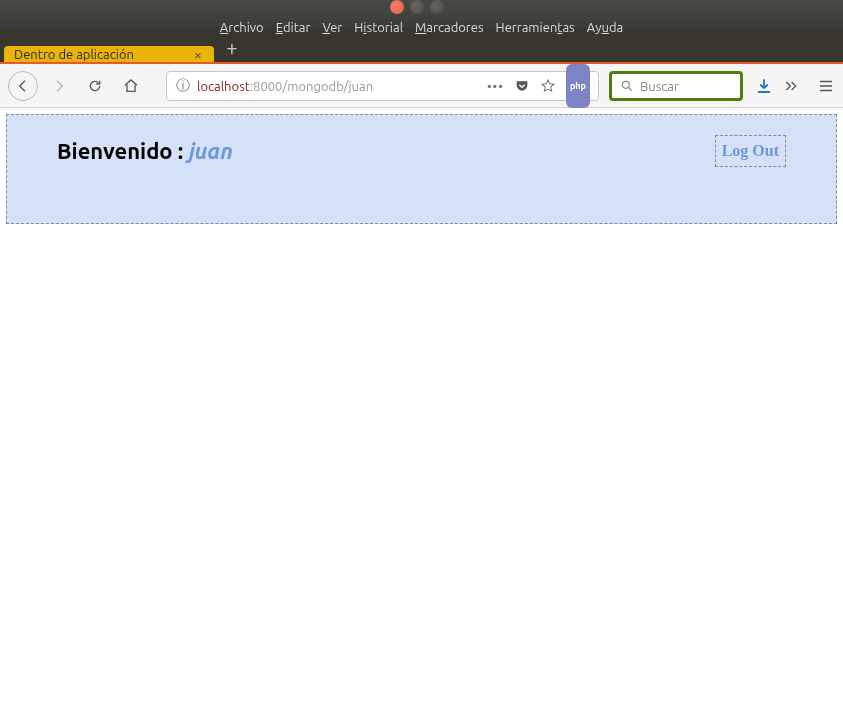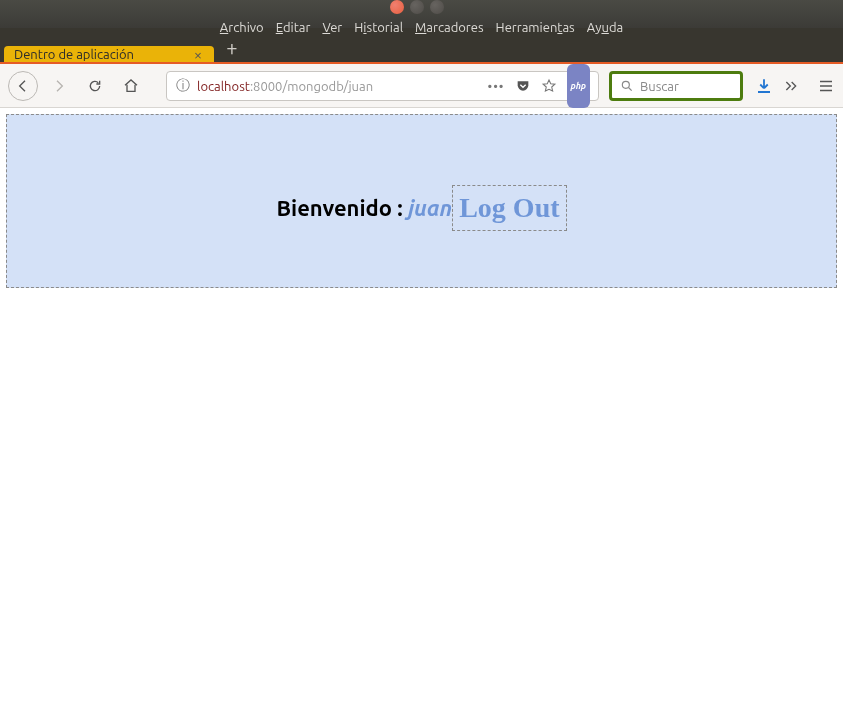--- a/index.html
+++ b/index.html
@@ -90,60 +90,60 @@
       gap: 6px;
       min-width: 150px;
       margin: 0 4px;
     }
     .urlbar .info { color: #777; font-size: 14px; width: 16px; text-align: center; }
     .urlbar .text { flex: 1; overflow: hidden; white-space: nowrap; color: #999; }
     .urlbar .text .host { color: #7f1d1d; }
     .url-icons { display: flex; gap: 10px; align-items: center; color: #777; }
     .php-badge {
       background: #7b84c4; color: #fff; font-size: 9px; font-weight: bold;
-      padding: 17px 4px; border-radius: 6px; font-style: italic;
+      padding: 17px 4px; border-radius: 6px; 
     }
     .searchbar {
       width: 134px;
       height: 30px;
       border: 3px solid #4d7c0f;
       border-radius: 4px;
       background: #fff;
       display: flex; align-items: center; padding: 0 8px; gap: 6px;
       font-size: 13px; color: #888;
     }
     .toolbar-right { display: flex; gap: 10px; align-items: center; margin-left: 6px; }
     .download-icon { color: #2276d2; }
     .spacer-sm { width: 4px; }
 
     
     .content { background: #fff; padding: 6px; }
     .banner {
       border: 1px dashed #8a8a8a;
       background: #d4e1f7;
-      padding: 70px 50px 56px 50px;
-      display: flex;
-      align-items: center;
-      justify-content: center;
+      padding: 20px 50px 56px 50px;
+      display: flex;
+      align-items: center;
+      justify-content: space-between;
     }
     .welcome {
       font-family: Georgia, "Times New Roman", serif;
       font-size: 22px;
       font-weight: bold;
       color: #000;
     }
     .welcome .user {
       color: #6f96d8;
       font-style: italic;
     }
     .logout-btn {
       border: 1px dashed #8a8a8a;
       padding: 6px 6px;
       font-family: Georgia, "Times New Roman", serif;
-      font-size: 28px;
+      font-size: 16px;
       font-weight: bold;
       color: #6f96d8;
       background: transparent;
       cursor: pointer;
     }
   </style>
 </head>
 <body>
 
 <div class="titlebar">

